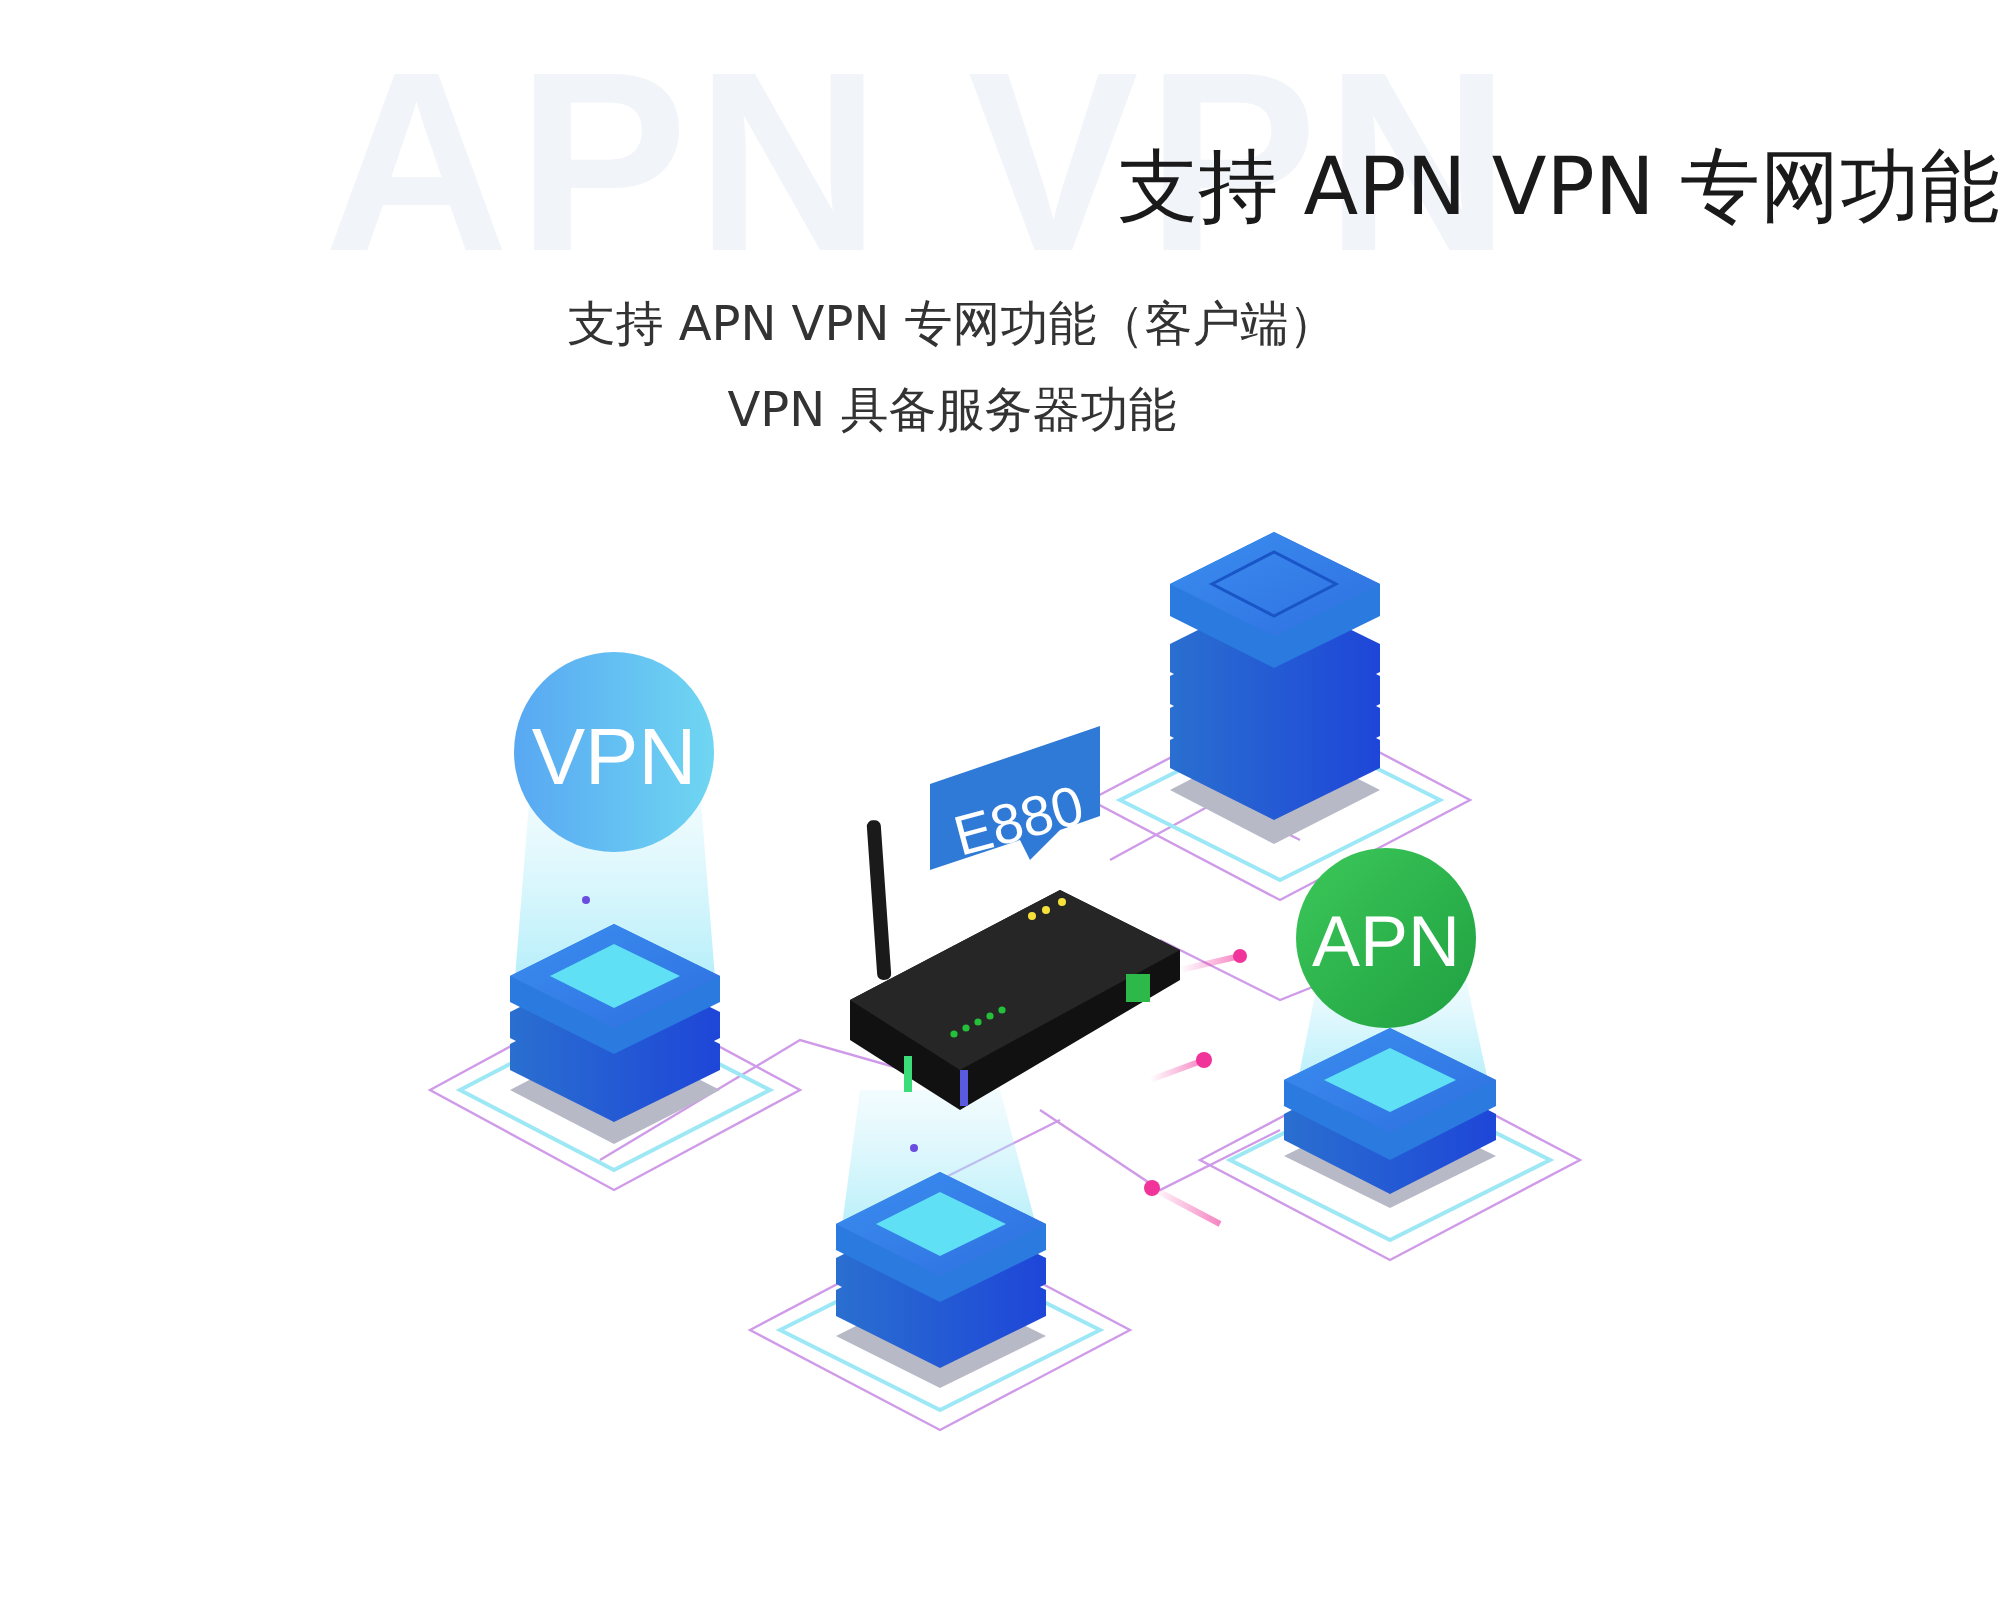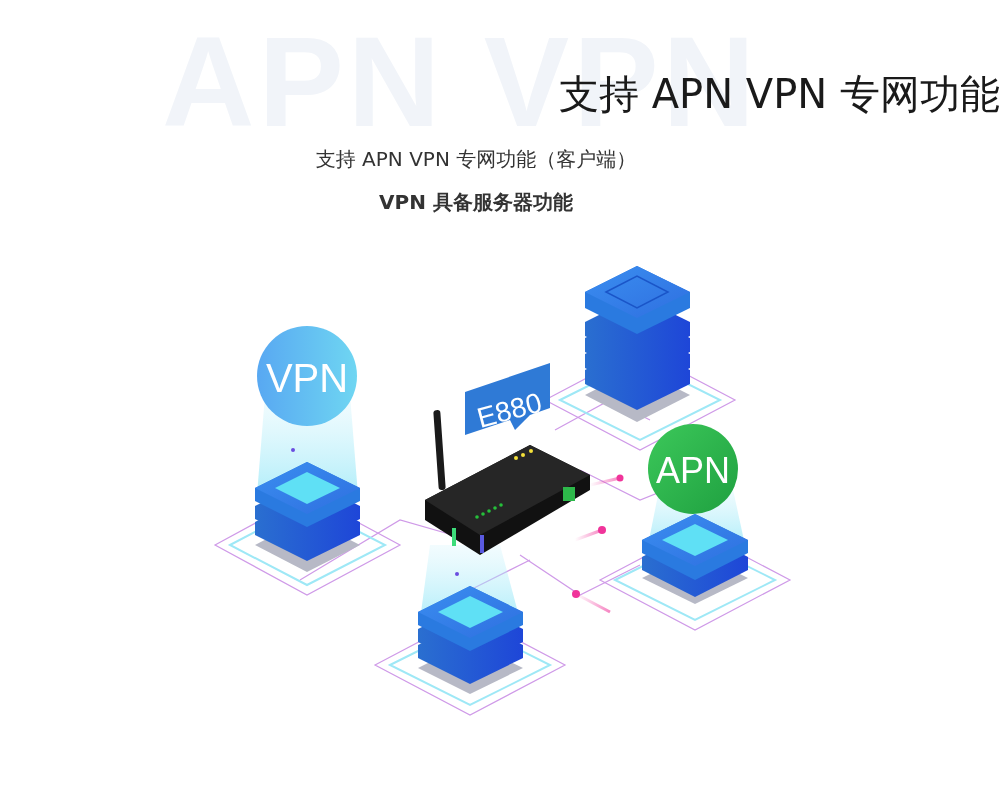--- a/index.html
+++ b/index.html
@@ -1,21 +1,21 @@
 <!DOCTYPE html>
 <html><head>
 <meta charset="utf-8">
 <style>
   html, body { margin: 0; padding: 0; background: #ffffff; }
   body { width: 1000px; height: 803px; position: relative; overflow: hidden; font-family: "DejaVu Sans", "Liberation Sans", sans-serif; }
   .bg-watermark { position: absolute; left: 0; top: 18px; width: 921px; text-align: center; font-family: "Liberation Sans", sans-serif; font-weight: bold; font-size: 128px; letter-spacing: 4px; color: #f1f4f9; line-height: 1; }
   .title { position: absolute; left: 0; top: 72px; width: 1000px; text-align: right; font-size: 40px; color: #1a1a1a; line-height: 1.1; }
-  .sub { position: absolute; left: 0; width: 952px; text-align: center; font-size: 20px; color: #333; }
+  .sub { position: absolute; left: 0; width: 952px; text-align: center; font-size: 24px; color: #333; }
   .sub1 { top: 146px; }
-  .sub2 { top: 189px; font-weight: bold; }
+  .sub2 { top: 189px; }
   svg.scene { position: absolute; left: 0; top: 0; }
   .bubble-text { font-family: "Liberation Sans", sans-serif; }
 </style>
 </head>
 <body>
 
 <div class="bg-watermark">APN VPN</div>
 <div class="title">支持 APN  VPN 专网功能</div>
 <div class="sub sub1">支持 APN VPN 专网功能（客户端）</div>
 <div class="sub sub2">VPN 具备服务器功能</div>

